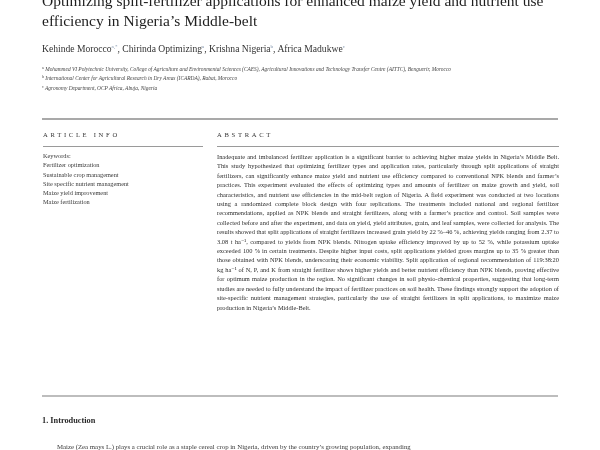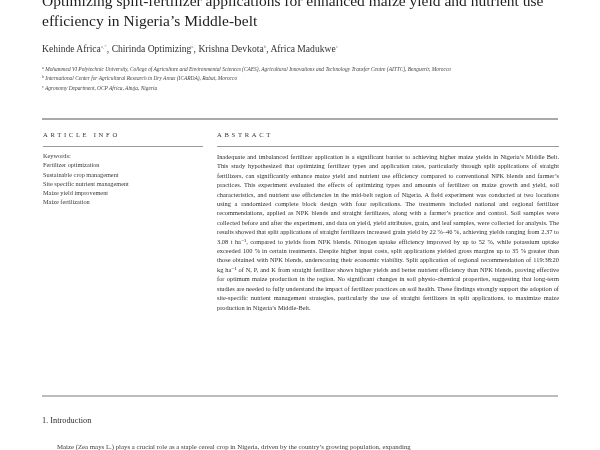--- a/index.html
+++ b/index.html
@@ -12,32 +12,32 @@
   .rule-top { position:absolute; left:42px; top:118px; width:516px; height:2px; background:#a9a9a9; }
   .sec-head { position:absolute; font-size:6.6px; letter-spacing:2.7px; color:#333; }
   .ai-head { left:43px; top:131px; }
   .ab-head { left:217px; top:131px; }
   .rule-ai { position:absolute; left:43px; top:146px; width:160px; height:1px; background:#9a9a9a; }
   .rule-ab { position:absolute; left:217px; top:146px; width:342px; height:1px; background:#9a9a9a; }
   .keywords { position:absolute; left:43px; top:151px; width:165px; font-size:6.3px; line-height:9.3px; color:#3a3a3a; }
   .keywords div { white-space:nowrap; }
   .abstract { position:absolute; left:217px; top:152px; width:342px; font-size:6.4px; line-height:9.4px; text-align:justify; color:#2f2f2f; }
   .rule-bottom { position:absolute; left:42px; top:395px; width:516px; height:2px; background:#bdbdbd; }
-  .intro-head { position:absolute; left:42px; top:416px; font-size:8.3px; font-weight:normal; color:#2a2a2a; }
+  .intro-head { position:absolute; left:42px; top:416px; font-size:8.3px; font-weight:bold; color:#2a2a2a; }
   .intro-text { position:absolute; left:57px; top:443px; width:500px; font-size:6.8px; white-space:nowrap; color:#3a3a3a; }
 </style>
 </head>
 <body>
 
 <div class="title">Optimizing split-fertilizer applications for enhanced maize yield and nutrient use efficiency in Nigeria’s Middle-belt</div>
 
 <div class="authors">
-  <span>Kehinde Africa</span><sup>a,*</sup>,
+  <span>Kehinde Morocco</span><sup>a,*</sup>,
   <span>Chirinda Optimizing</span><sup>a</sup>,
-  <span>Krishna Devkota</span><sup>b</sup>,
+  <span>Krishna Nigeria</span><sup>b</sup>,
   <span>Africa Madukwe</span><sup>c</sup>
 </div>
 
 <div class="affils">
   <div><sup>a</sup> <span>Mohammed VI Polytechnic University, College of Agriculture and Environmental Sciences (CAES), Agricultural Innovations and Technology Transfer Centre (AITTC), Benguerir, Morocco</span></div>
   <div><sup>b</sup> <span>International Center for Agricultural Research in Dry Areas (ICARDA), Rabat, Morocco</span></div>
   <div><sup>c</sup> <span>Agronomy Department, OCP Africa, Abuja, Nigeria</span></div>
 </div>
 
 <div class="rule-top"></div>

